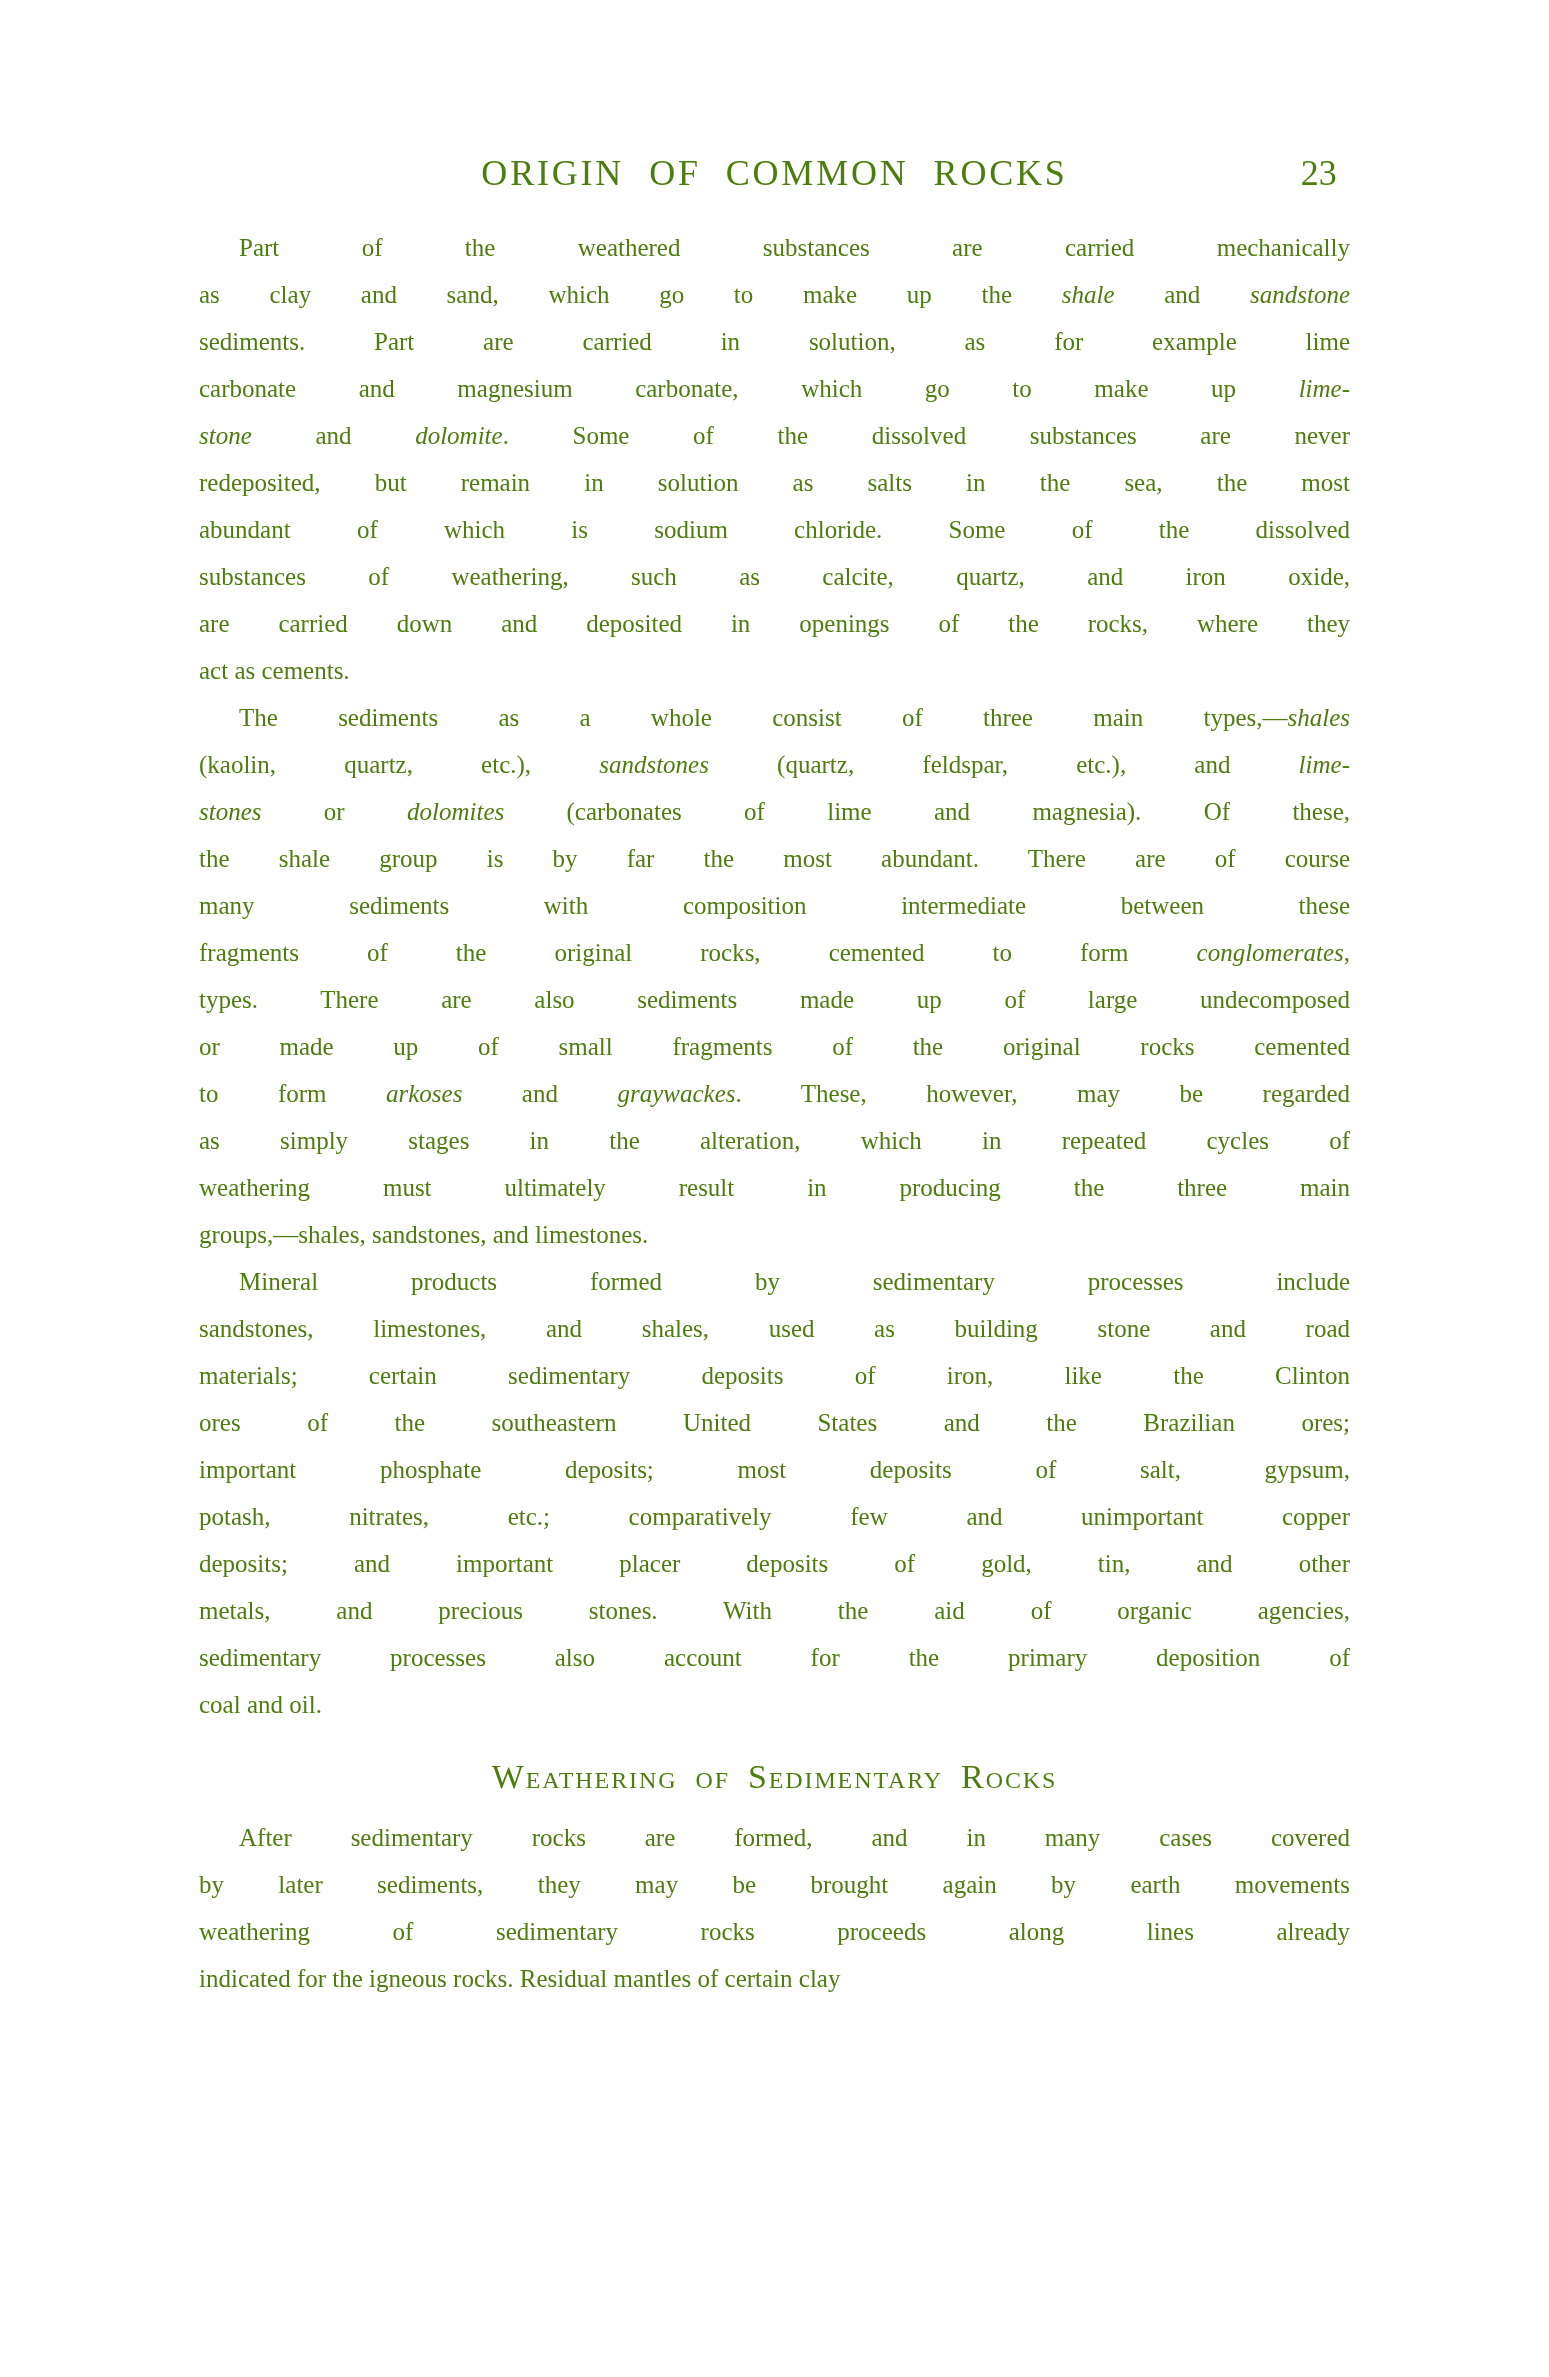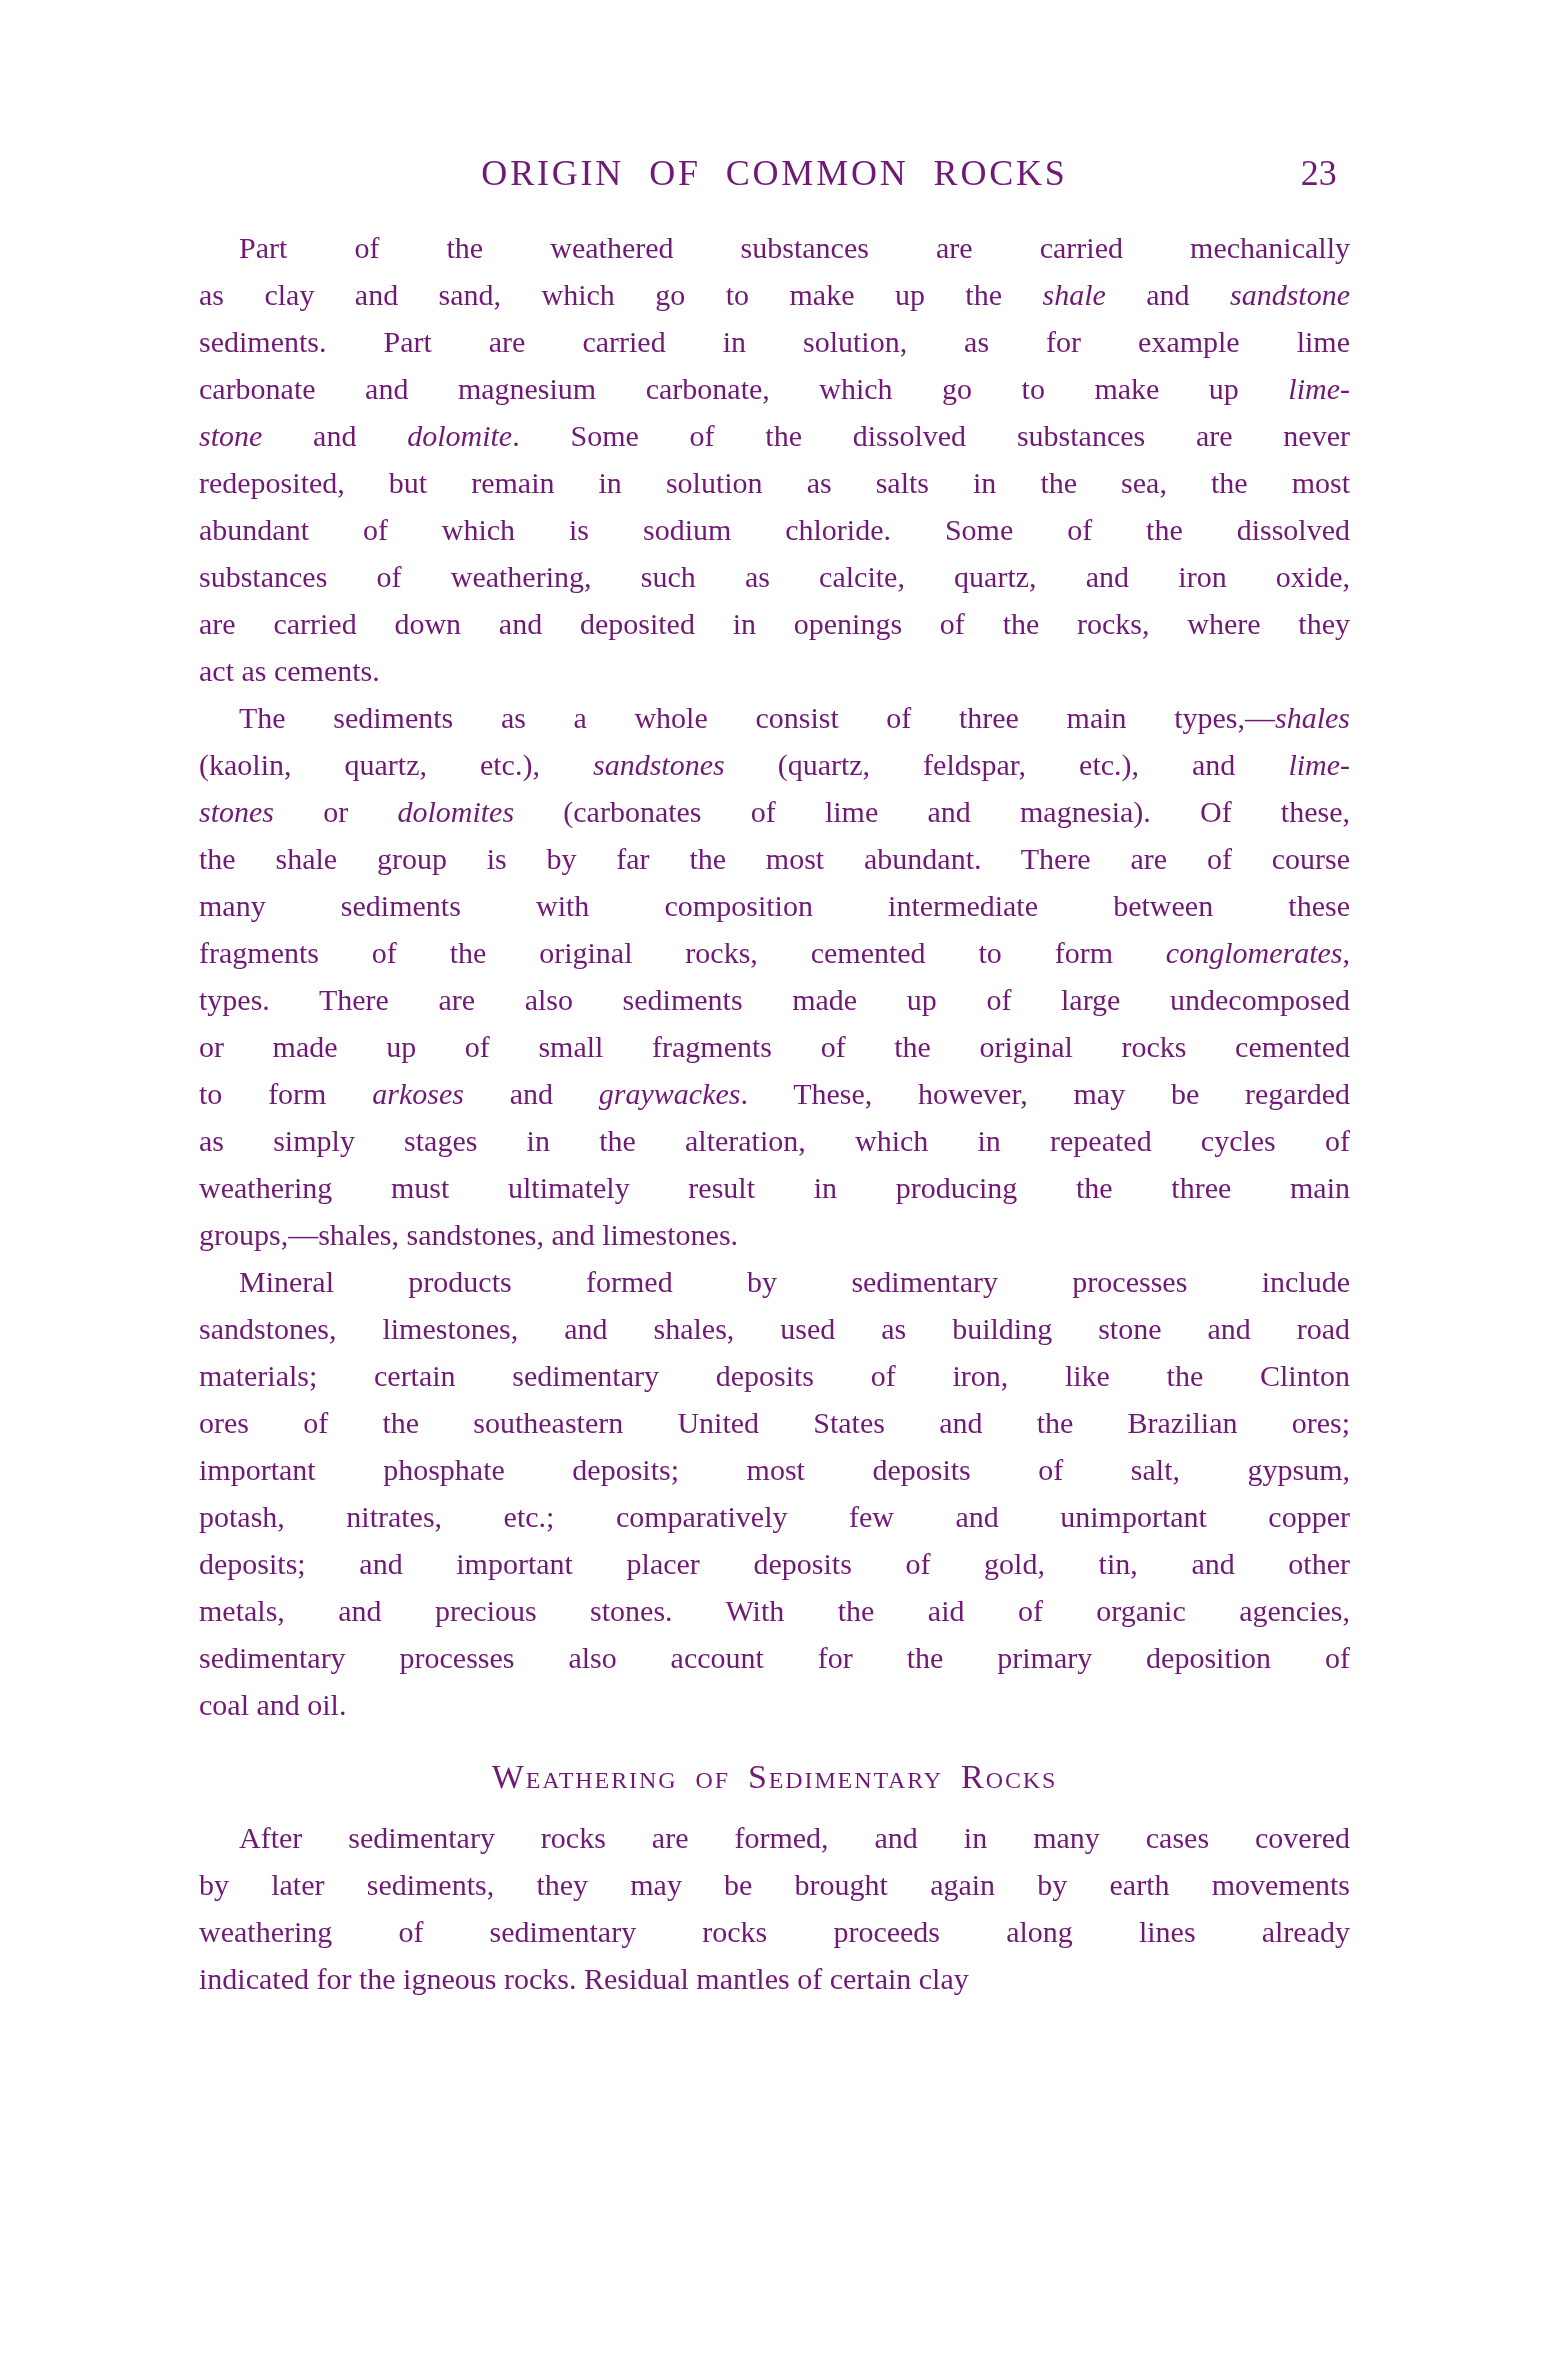--- a/index.html
+++ b/index.html
@@ -5,21 +5,21 @@
   html, body {
     margin: 0;
     padding: 0;
     background: #ffffff;
   }
   .page {
     position: relative;
     width: 1549px;
     height: 2377px;
     background: #ffffff;
-    color: #701a75;
+    color: #4d7c0f;
     font-family: "Liberation Serif", "DejaVu Serif", serif;
     overflow: hidden;
   }
   .content {
     position: absolute;
     left: 199px;
     top: 151px;
     width: 1151px;
   }
   .page-header {
@@ -37,21 +37,21 @@
     letter-spacing: 2.8px;
     word-spacing: 13.2px;
     white-space: nowrap;
   }
   .page-header .page-num {
     position: absolute;
     right: 13.2px;
     top: 0;
   }
   .para {
-    font-size: 30px;
+    font-size: 25px;
   }
   .line {
     height: 47px;
     line-height: 47px;
     overflow: hidden;
     text-align: justify;
   }
   
   .line::after {
     content: "";

